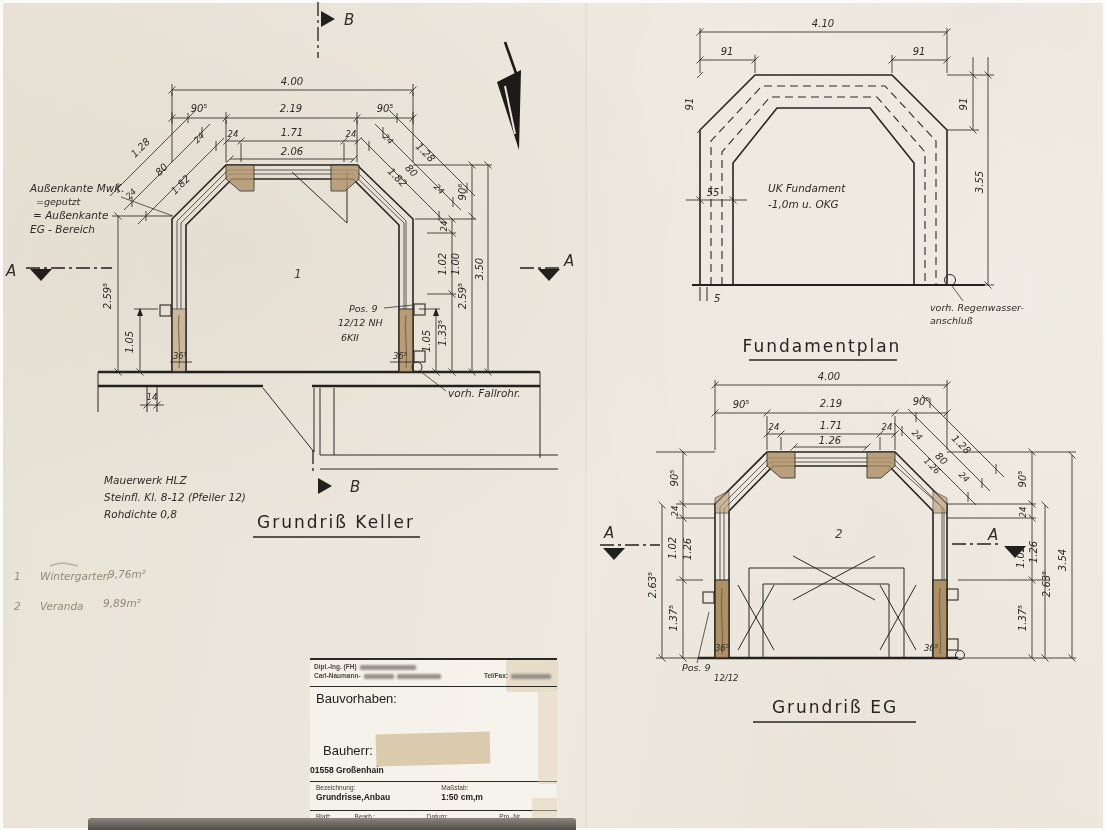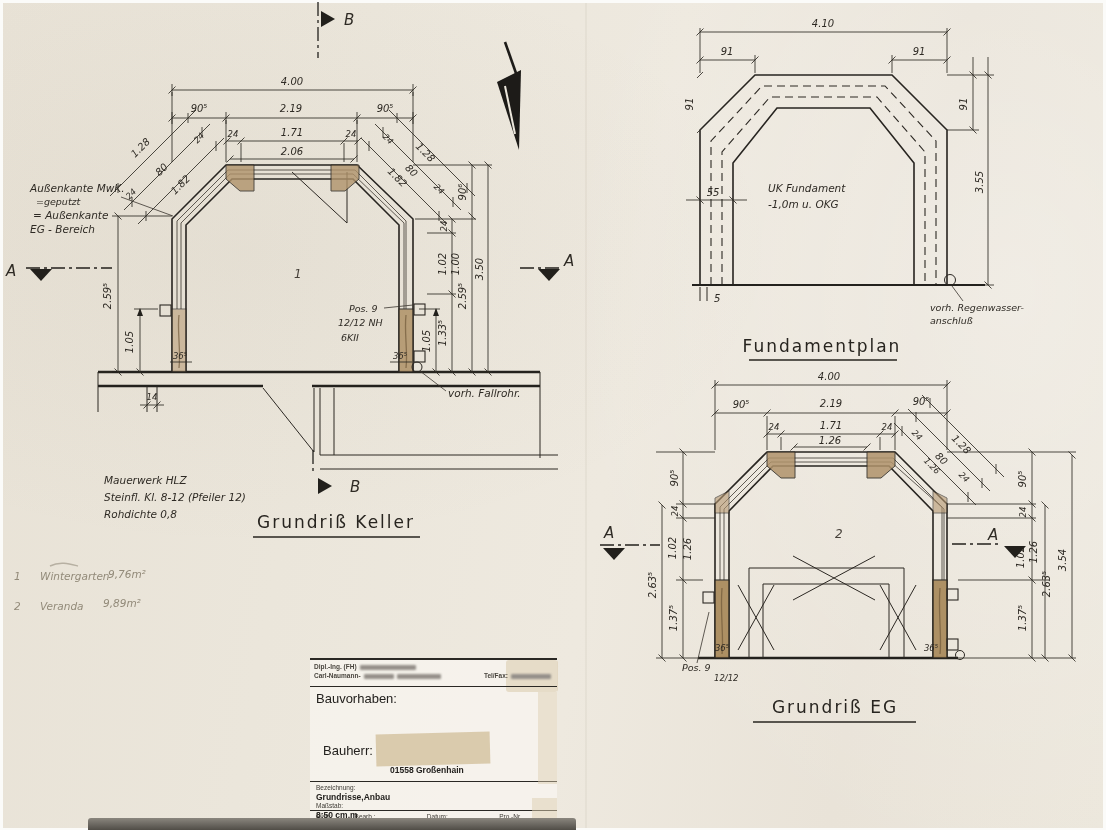--- a/index.html
+++ b/index.html
@@ -39,22 +39,22 @@
   .tb-arch{border-top:2.5px solid #2a2824;border-bottom:1.5px solid #2a2824;padding:3px 4px 2px 4px;height:21px;font-size:6.5px;font-weight:bold;color:#4a463f;position:relative;}
   .tb-arch-row{height:9px;white-space:nowrap;}
   .redact{display:inline-block;height:5px;background:#95908a;border-radius:1px;filter:blur(1.1px);vertical-align:middle;margin-left:3px;}
   .w56{width:56px;} .w30{width:30px;} .w44{width:44px;} .w40{width:40px;}
   .tb-tel{position:absolute;right:6px;top:12px;}
   .tb-bv{height:50px;padding:4px 4px 0 6px;display:flex;}
   .tb-label{font-size:13px;width:72px;flex:none;}
   .tb-bv-val{font-size:7.5px;font-weight:bold;line-height:1.5;}
   .tb-bh{height:24px;padding:0 4px 0 13px;position:relative;}
   .bh-redact{position:absolute;left:66px;top:-8px;width:114px;height:32px;background:#d7c6a6;opacity:.9;transform:rotate(-1.5deg);}
-  .tb-city{font-size:8.5px;font-weight:bold;padding-left:80px;height:16px;}
-  .tb-mid{border-top:1.5px solid #2a2824;display:flex;height:26px;padding:2px 0 0 6px;flex-direction:column;}
+  .tb-city{font-size:8.5px;font-weight:bold;height:16px;}
+  .tb-mid{border-top:1.5px solid #2a2824;display:flex;height:26px;padding:2px 0 0 6px;}
   .tb-bot{border-top:1.5px solid #2a2824;border-bottom:2.5px solid #2a2824;display:flex;height:28px;padding:2px 0 0 6px;}
   .tb-cell{flex:1;}
   .tb-small{font-size:6.5px;color:#3d3a34;}
   .tb-val{font-size:8.5px;font-weight:bold;margin-top:1px;}
   .cw18{flex:0 0 16%;} .cw30{flex:0 0 30%;} .cw28{flex:0 0 30%;} .cw24{flex:0 0 24%;}
   .sig{margin-top:-2px;transform:rotate(-8deg);}
 </style>
 </head>
 <body>
 
@@ -360,21 +360,21 @@
 
     <div class="tb-city">01558 Großenhain</div>
 
     <div class="tb-mid">
       <div class="tb-cell" style="flex:0 0 52%;">
         <div class="tb-small">Bezeichnung:</div>
         <div class="tb-val">Grundrisse,Anbau</div>
       </div>
       <div class="tb-cell">
         <div class="tb-small">Maßstab:</div>
-        <div class="tb-val">8:50 cm,m</div>
+        <div class="tb-val">1:50 cm,m</div>
       </div>
     </div>
 
     <div class="tb-bot">
       <div class="tb-cell cw18">
         <div class="tb-small">Blatt:</div>
         <div class="tb-val">1</div>
       </div>
       <div class="tb-cell cw30">
         <div class="tb-small">Bearb.:</div>

